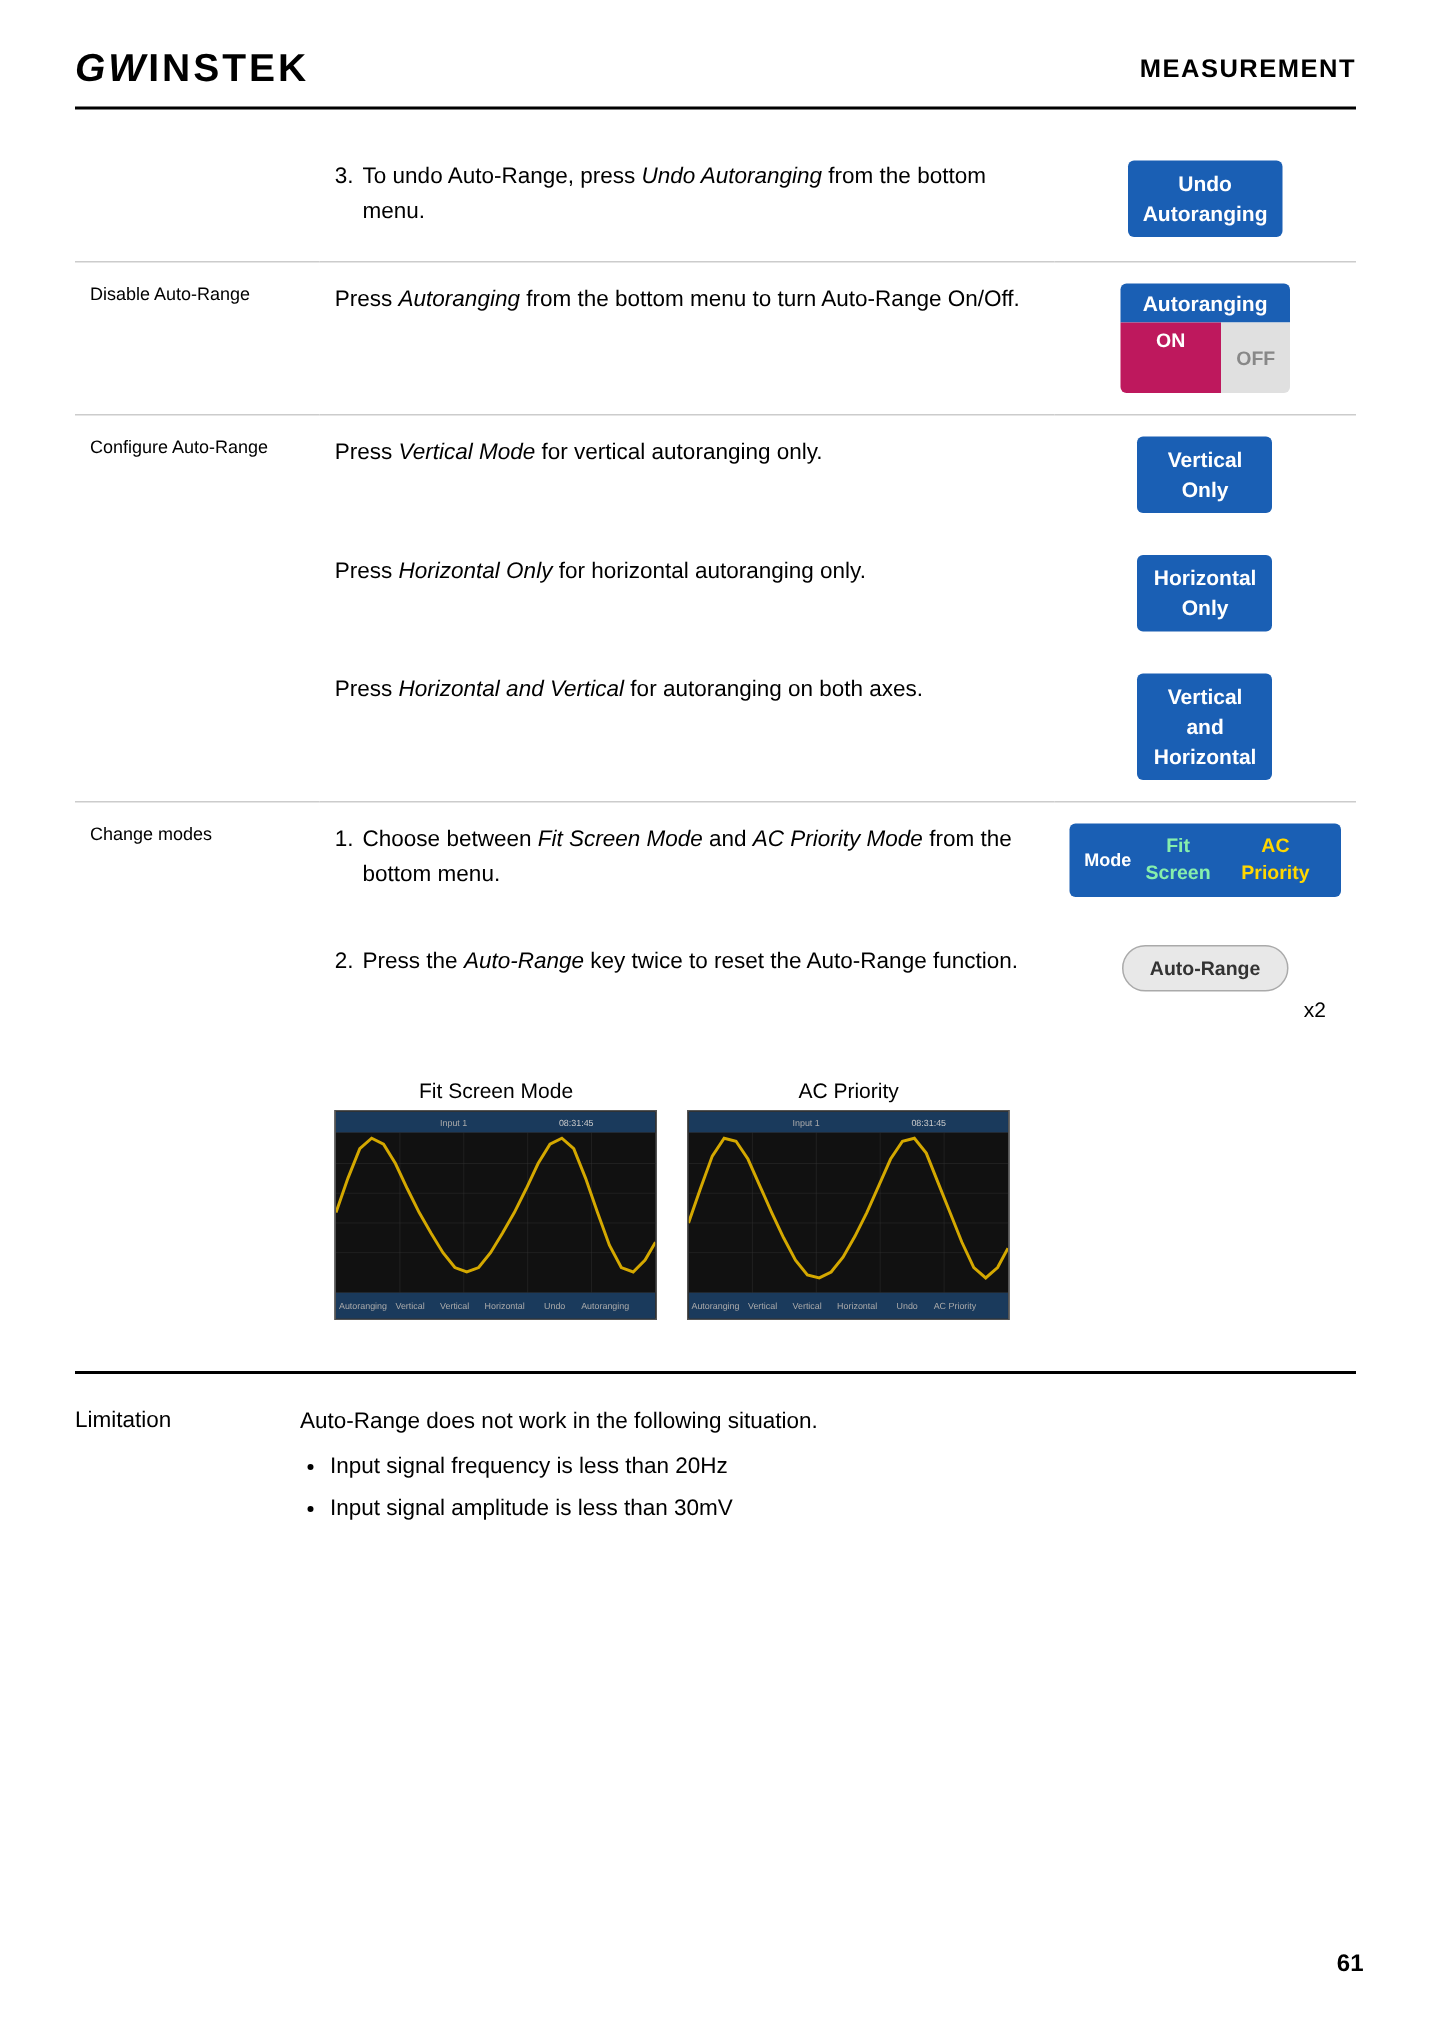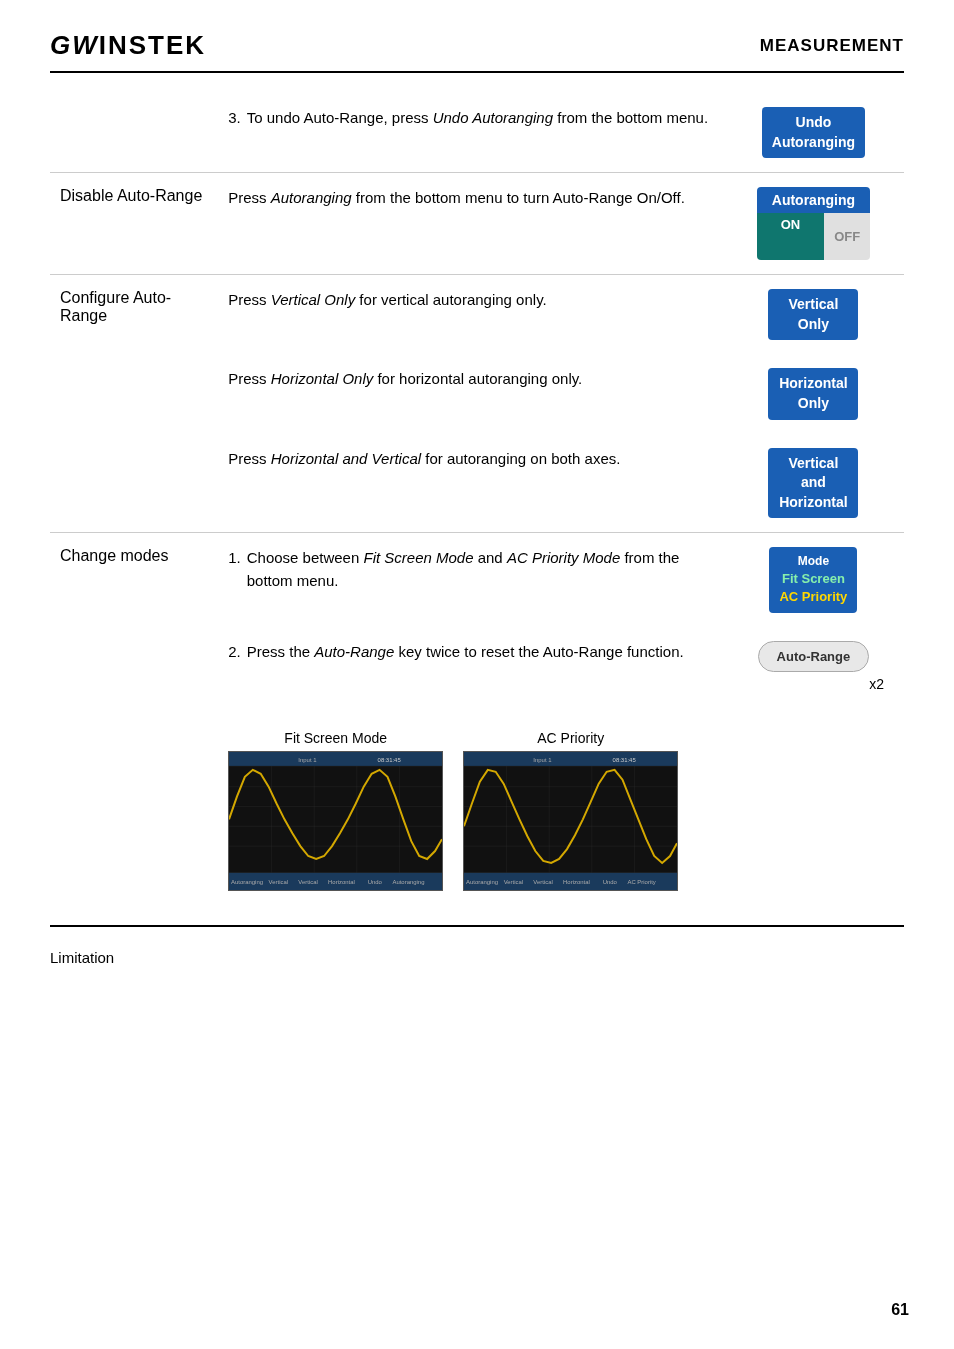--- a/index.html
+++ b/index.html
@@ -51,21 +51,21 @@
     }
     .content-table td {
       vertical-align: top;
       padding: 14px 10px;
     }
     .row-divider {
       border-top: 1px solid #ccc;
     }
     .col-label {
       width: 130px;
-      font-size: 16px;
+      font-size: 12px;
       font-weight: normal;
       color: #000;
       padding-right: 10px;
     }
     .col-desc {
       width: 390px;
       font-size: 15px;
       color: #000;
       line-height: 1.5;
     }
@@ -105,21 +105,21 @@
       padding: 5px 14px;
       border-radius: 4px 4px 0 0;
       width: 100%;
       text-align: center;
     }
     .btn-autoranging .bottom-row {
       display: flex;
       width: 100%;
     }
     .btn-autoranging .on-btn {
-      background: #0f766e;
+      background: #be185d;
       color: #fff;
       font-weight: bold;
       font-size: 13px;
       padding: 4px 24px;
       border-radius: 0 0 0 4px;
       flex: 1;
       text-align: center;
     }
     .btn-autoranging .off-btn {
       background: #e0e0e0;
@@ -127,21 +127,21 @@
       font-weight: bold;
       font-size: 13px;
       padding: 16px 10px;
       border-radius: 0 0 4px 0;
       flex: 1;
       text-align: center;
     }
 
     .btn-mode {
       display: inline-flex;
-      flex-direction: column;
+      flex-direction: row;
       align-items: center;
       background: #1a5fb4;
       color: #fff;
       font-weight: bold;
       font-size: 13px;
       padding: 6px 10px;
       border-radius: 4px;
       text-align: center;
       line-height: 1.4;
     }
@@ -281,21 +281,21 @@
               <div class="on-btn">ON</div>
               <div class="off-btn">OFF</div>
             </div>
           </div>
         </td>
       </tr>
 
       <tr class="row-divider">
         <td class="col-label">Configure Auto-Range</td>
         <td class="col-desc">
-          Press <em>Vertical Only</em> for vertical autoranging only.
+          Press <em>Vertical Mode</em> for vertical autoranging only.
         </td>
         <td class="col-btn">
           <div class="btn-blue">Vertical<br>Only</div>
         </td>
       </tr>
 
       <tr>
         <td class="col-label"></td>
         <td class="col-desc">
           Press <em>Horizontal Only</em> for horizontal autoranging only.
@@ -421,17 +421,24 @@
         </td>
       </tr>
 
     </tbody>
   </table>
 
   <hr class="header-line" style="margin-top:20px; margin-bottom:0;">
 
   <div class="limitation-section">
     <div class="limitation-label">Limitation</div>
+    <div class="limitation-content">
+      <div>Auto-Range does not work in the following situation.</div>
+      <ul>
+        <li>Input signal frequency  is less than 20Hz</li>
+        <li>Input signal amplitude is less than 30mV</li>
+      </ul>
+    </div>
   </div>
 
   <div class="page-number">61</div>
 
 </div>
 
 </body></html>

